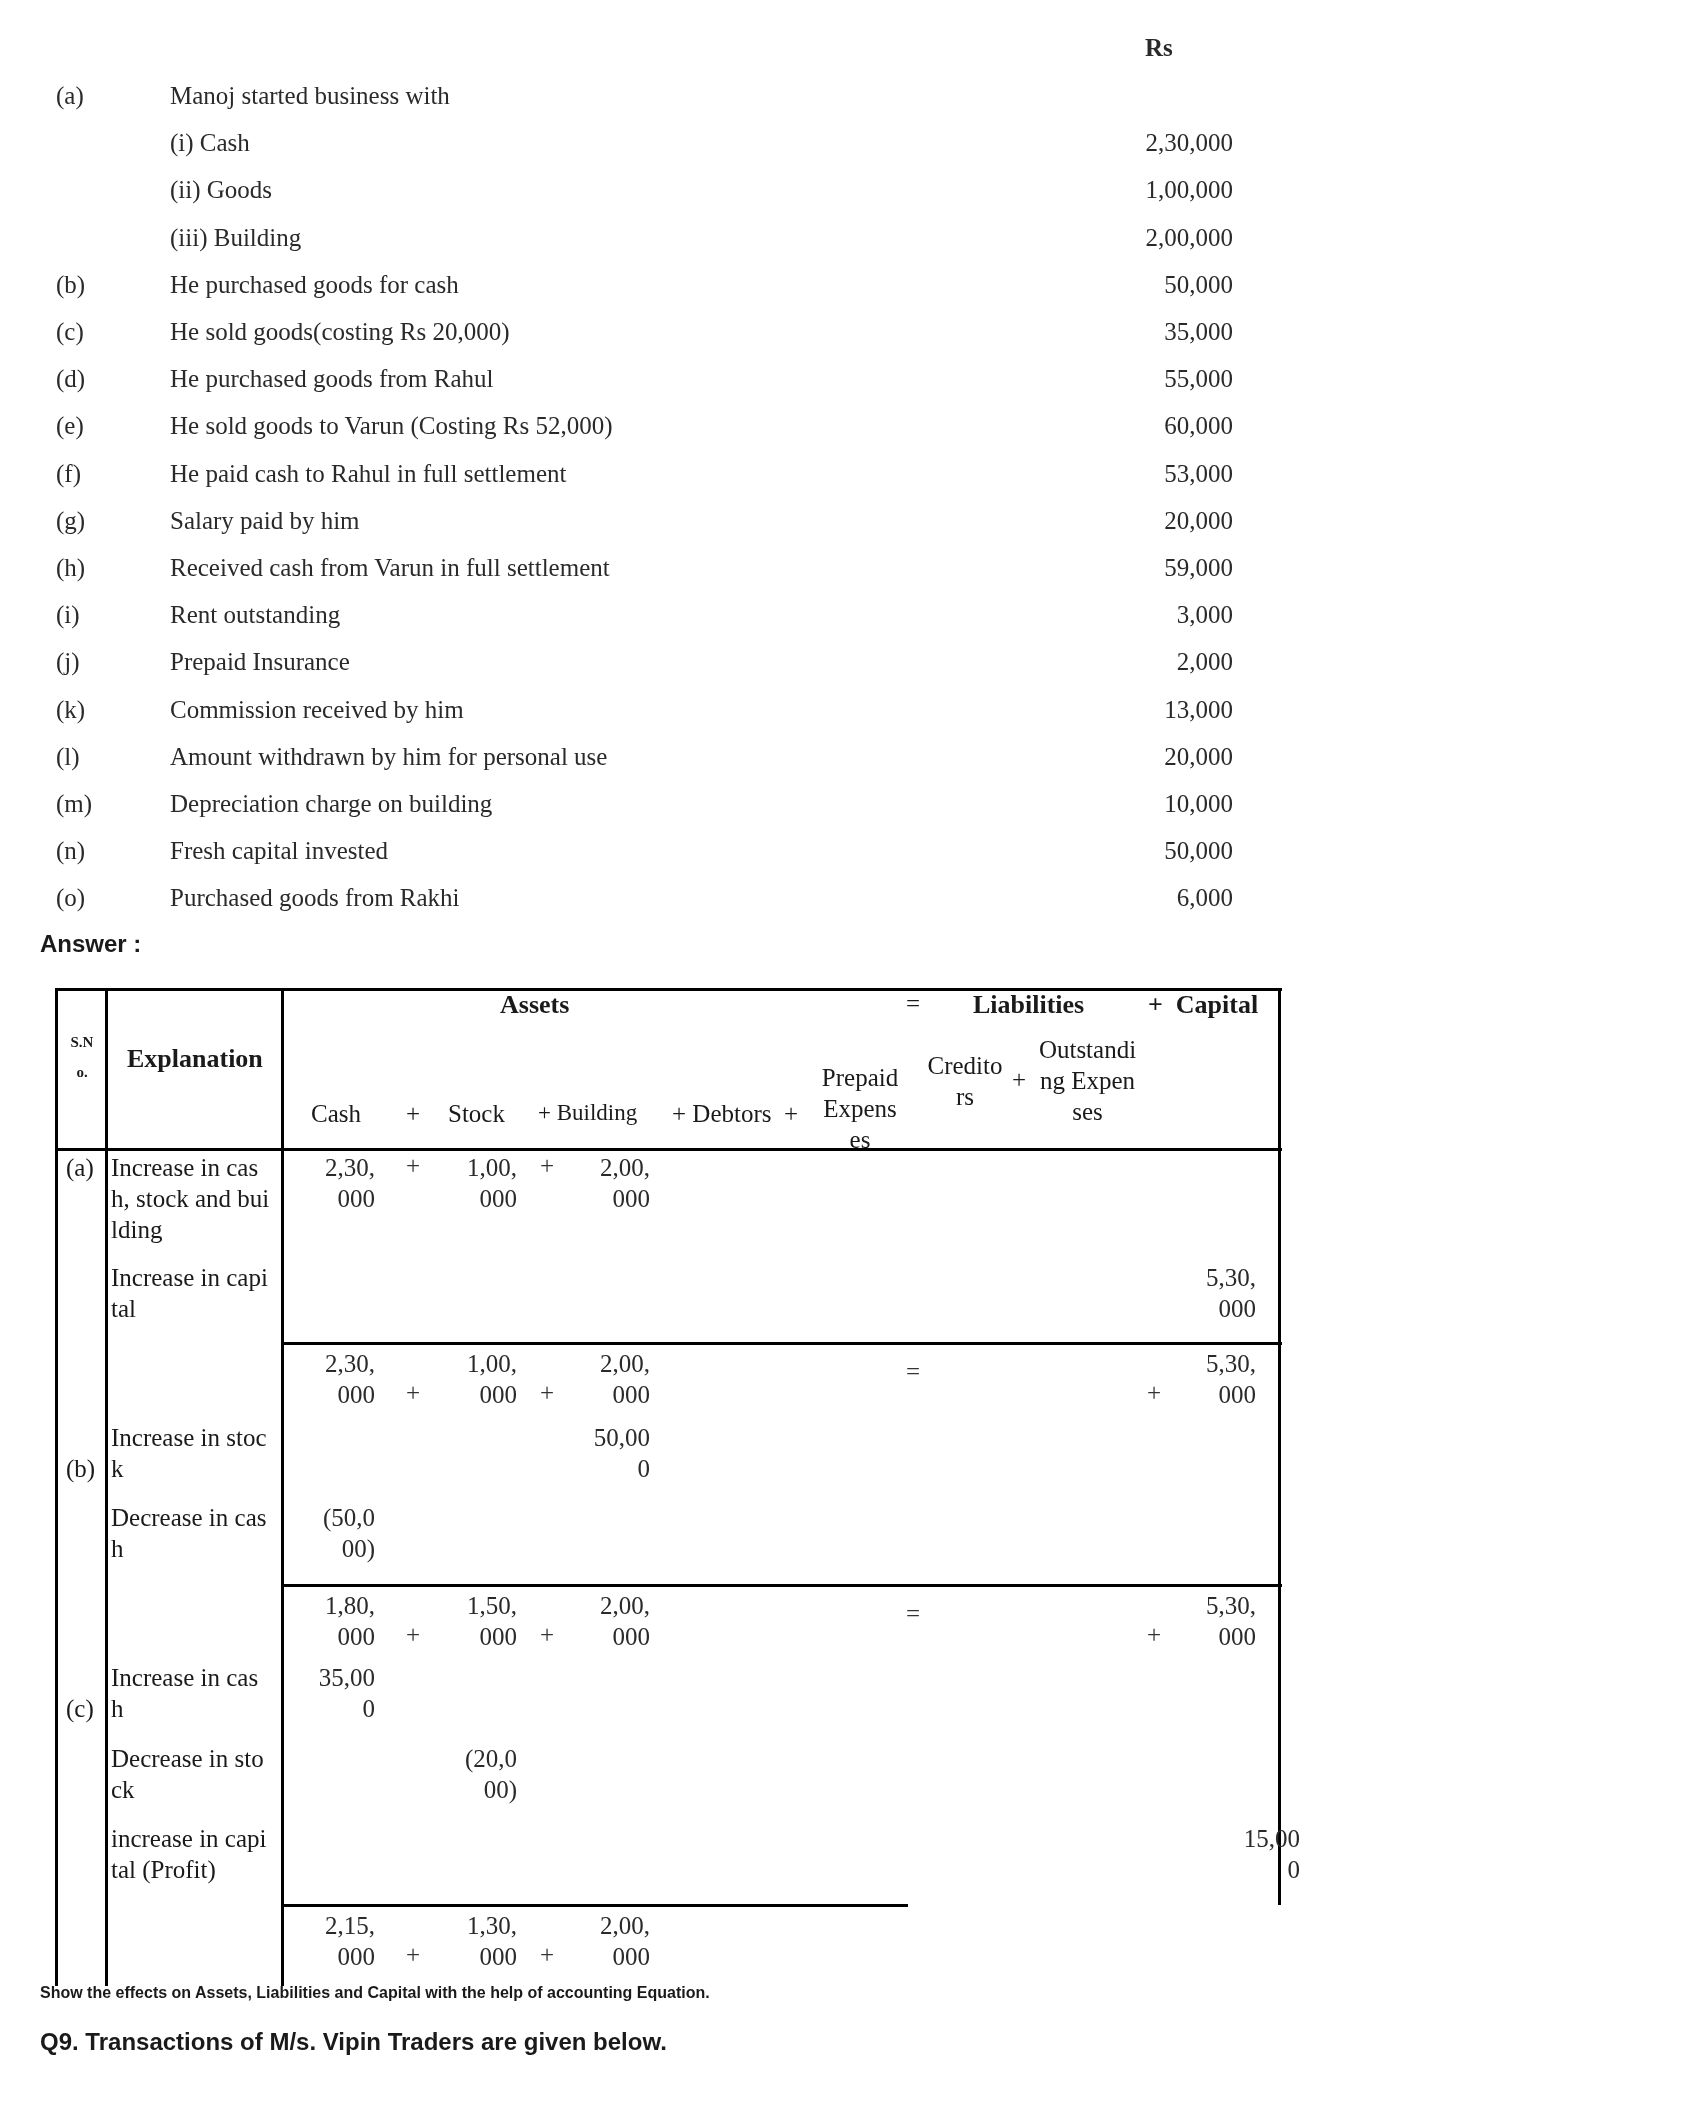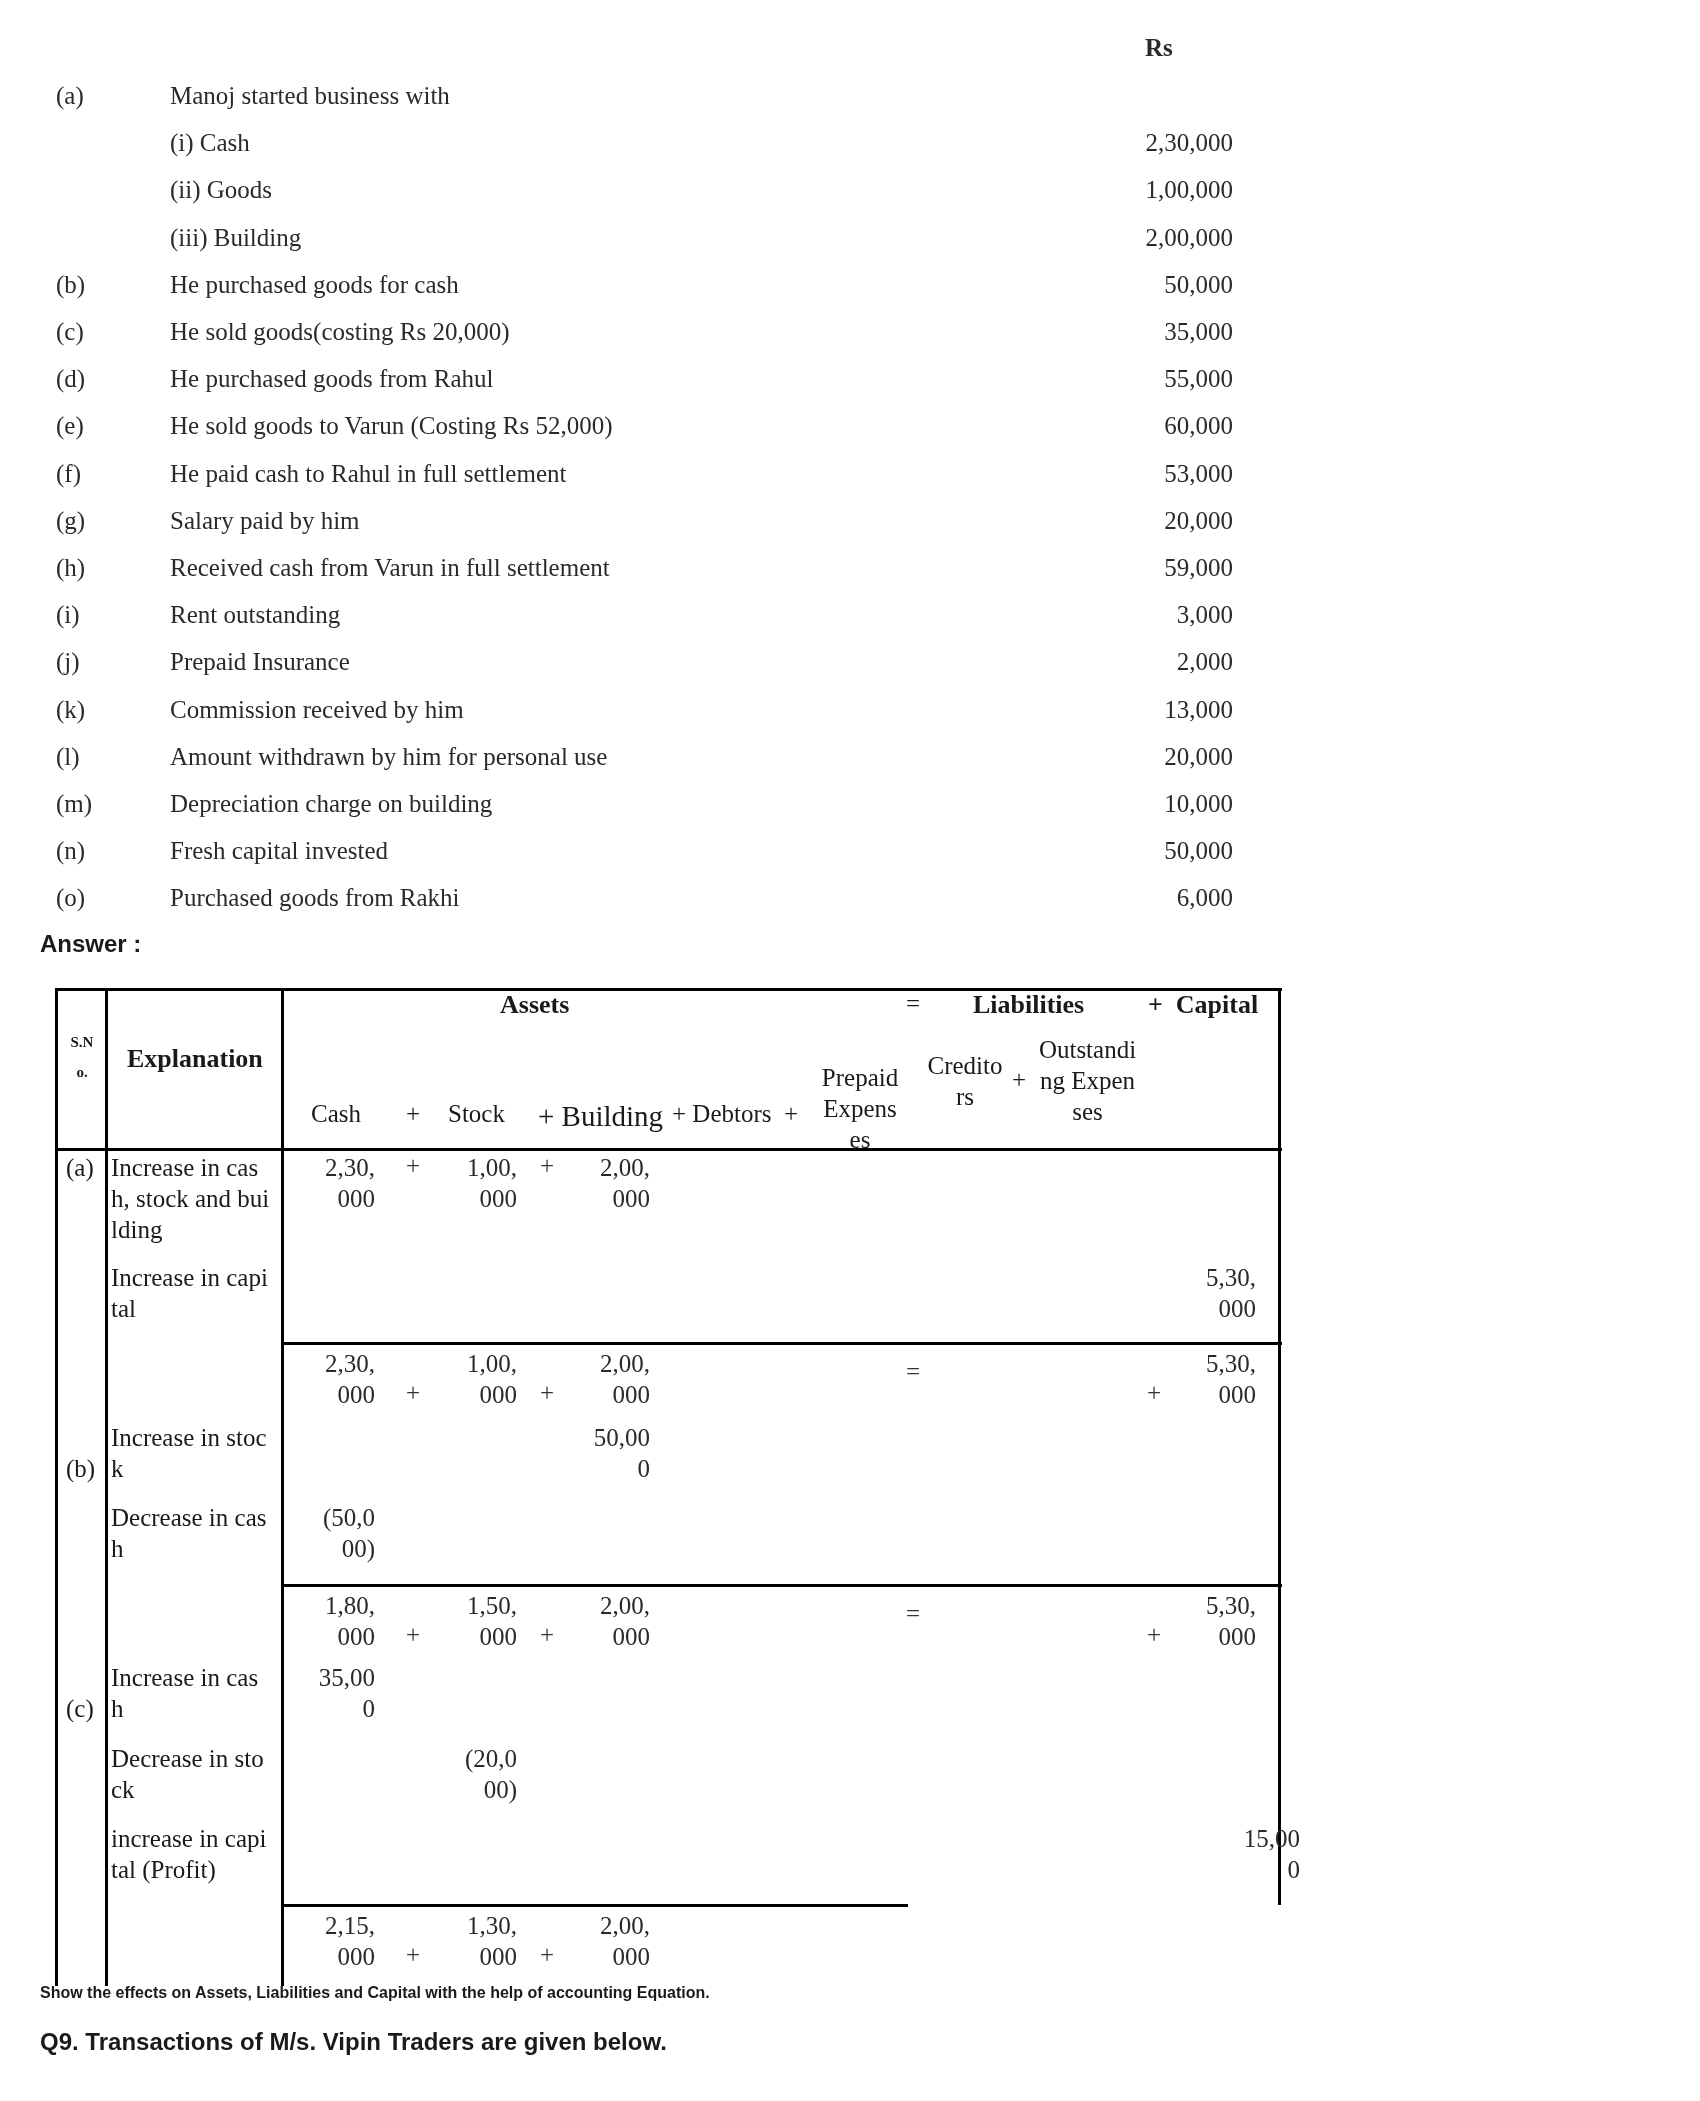--- a/index.html
+++ b/index.html
@@ -97,21 +97,21 @@
 o.</div>
   <div class="hdr" style="left:127px; top:1044px; font-size:26px; font-weight:bold;">Explanation</div>
   <div class="hdr" style="left:500px; top:987px; font-size:26px; font-weight:bold; line-height:36px;">Assets</div>
   <div class="hdr" style="left:906px; top:990px; font-size:25px;">=</div>
   <div class="hdr" style="left:973px; top:987px; font-size:26px; font-weight:bold; line-height:36px;">Liabilities</div>
   <div class="hdr" style="left:1148px; top:987px; font-size:26px; font-weight:bold; line-height:36px;">+  Capital</div>
 
   <div class="hdr" style="left:311px; top:1100px; font-size:25px;">Cash</div>
   <div class="hdr" style="left:406px; top:1100px; font-size:25px;">+</div>
   <div class="hdr" style="left:448px; top:1100px; font-size:25px;">Stock</div>
-  <div class="hdr" style="left:538px; top:1100px; font-size:29px;">+ Building</div>
+  <div class="hdr" style="left:538px; top:1100px; font-size:23px;">+ Building</div>
   <div class="hdr" style="left:672px; top:1100px; font-size:25px;">+ Debtors  +</div>
   <div class="hdr c" style="left:810px; top:1034px; width:100px; font-size:25px; line-height:31px;margin-top:28px;">Prepaid
 Expens
 es</div>
   <div class="hdr c" style="left:920px; top:1050px; width:90px; font-size:25px; line-height:31px;">Credito
 rs</div>
   <div class="hdr" style="left:1012px; top:1066px; font-size:25px;">+</div>
   <div class="hdr c" style="left:1030px; top:1034px; width:115px; font-size:25px; line-height:31px;">Outstandi
 ng Expen
 ses</div>

